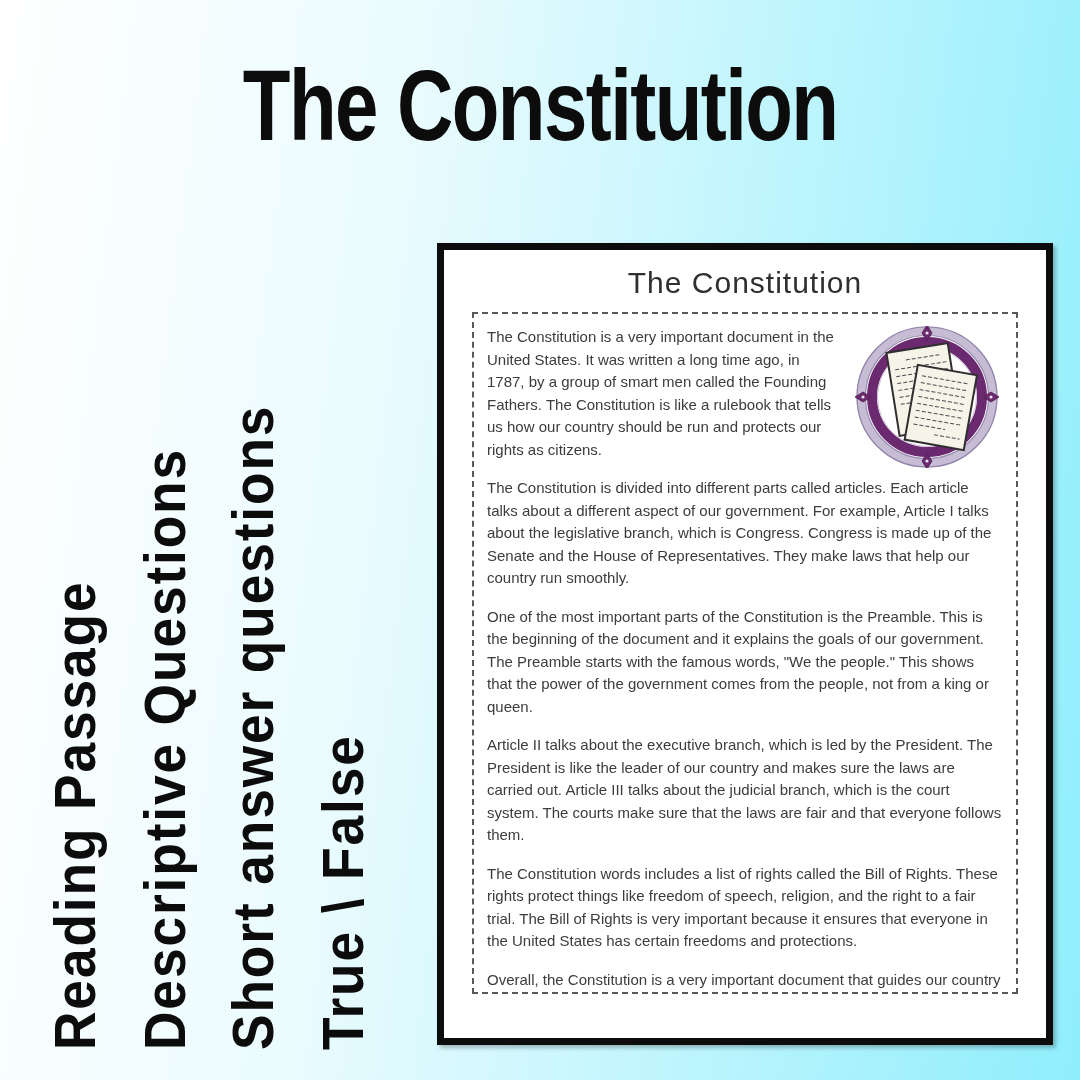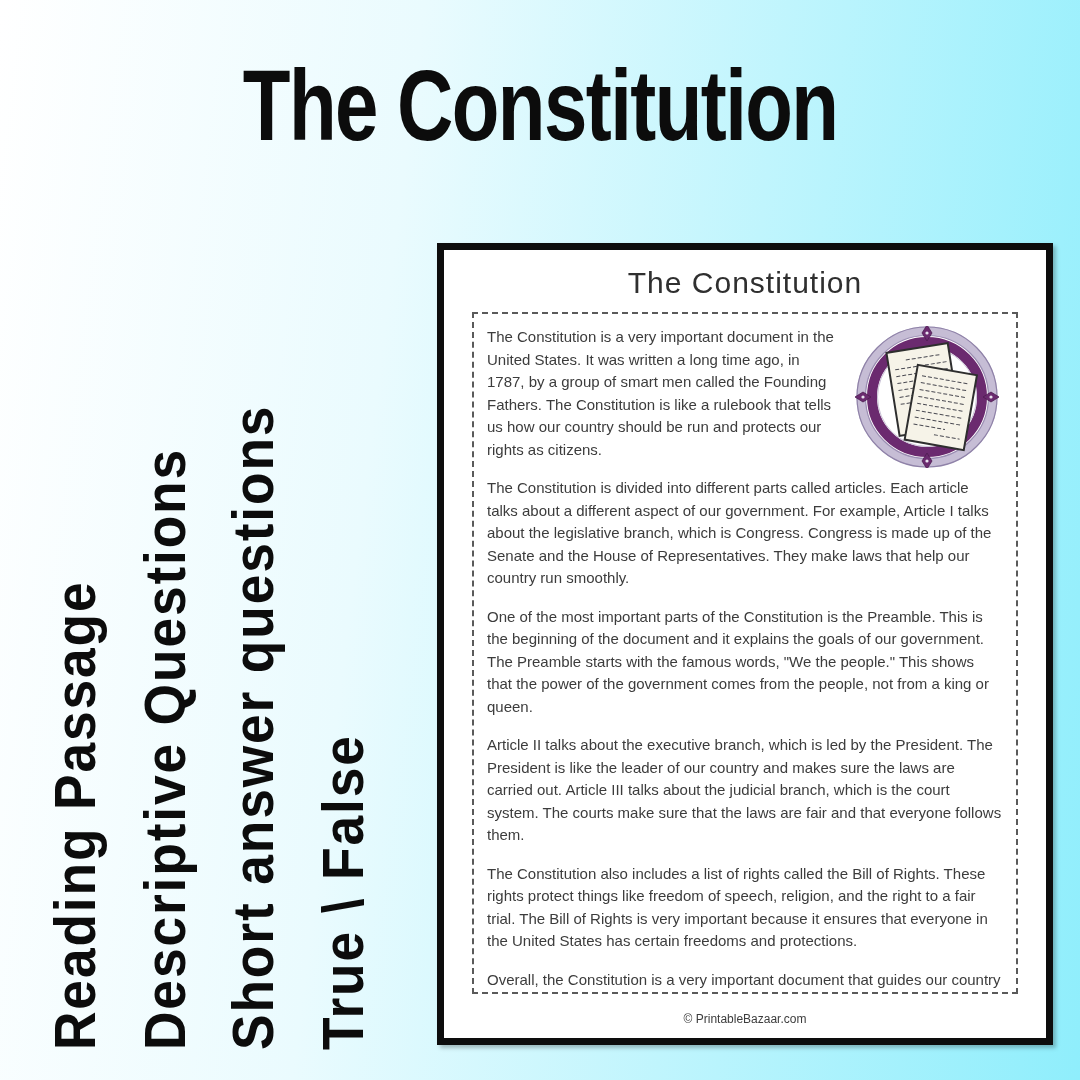--- a/index.html
+++ b/index.html
@@ -159,18 +159,17 @@
               <path d="M86 110 h26"></path>
           </g>
         </g>
       </svg>
     </div>
 
     <p>The Constitution is a very important document in the United States. It was written a long time ago, in 1787,  by a group of smart men called the Founding Fathers. The Constitution is like a rulebook that tells us how our country should be run and protects our rights as citizens.</p>
     <p>The Constitution is divided into different parts called articles. Each article talks about a different aspect of our government. For example, Article I talks about the legislative branch, which is Congress. Congress is made up of the Senate and the House of Representatives. They make laws that help our country run smoothly.</p>
     <p>One of the most important parts of the Constitution is the Preamble. This is the beginning of the document and it explains the goals of our government. The Preamble starts with the famous words, "We the people." This shows that the power of the government comes from the people, not from a king or queen.</p>
     <p>Article II talks about the executive branch, which is led by the President. The President is like the leader of our country and makes sure the laws are carried out. Article III talks about the judicial branch, which is the court system. The courts make sure that the laws are fair and that everyone follows them.</p>
-    <p>The Constitution also includes a list of rights called the Bill of Rights. These rights protect things like freedom of speech, religion, and the right to a fair trial. The Bill of Rights is very important because it ensures that everyone in the United States has certain freedoms and protections.</p>
+    <p>The Constitution words includes a list of rights called the Bill of Rights. These rights protect things like freedom of speech, religion, and the right to a fair trial. The Bill of Rights is very important because it ensures that everyone in the United States has certain freedoms and protections.</p>
     <p>Overall, the Constitution is a very important document that guides our country and protects our rights. It is a symbol of our democracy and the principles that our country was founded on. It is important for all citizens to understand the Constitution and the rights that it guarantees us.</p>
   </div>
 
-  <div class="ws-footer">© PrintableBazaar.com</div>
 </div>
 
 </body></html>

